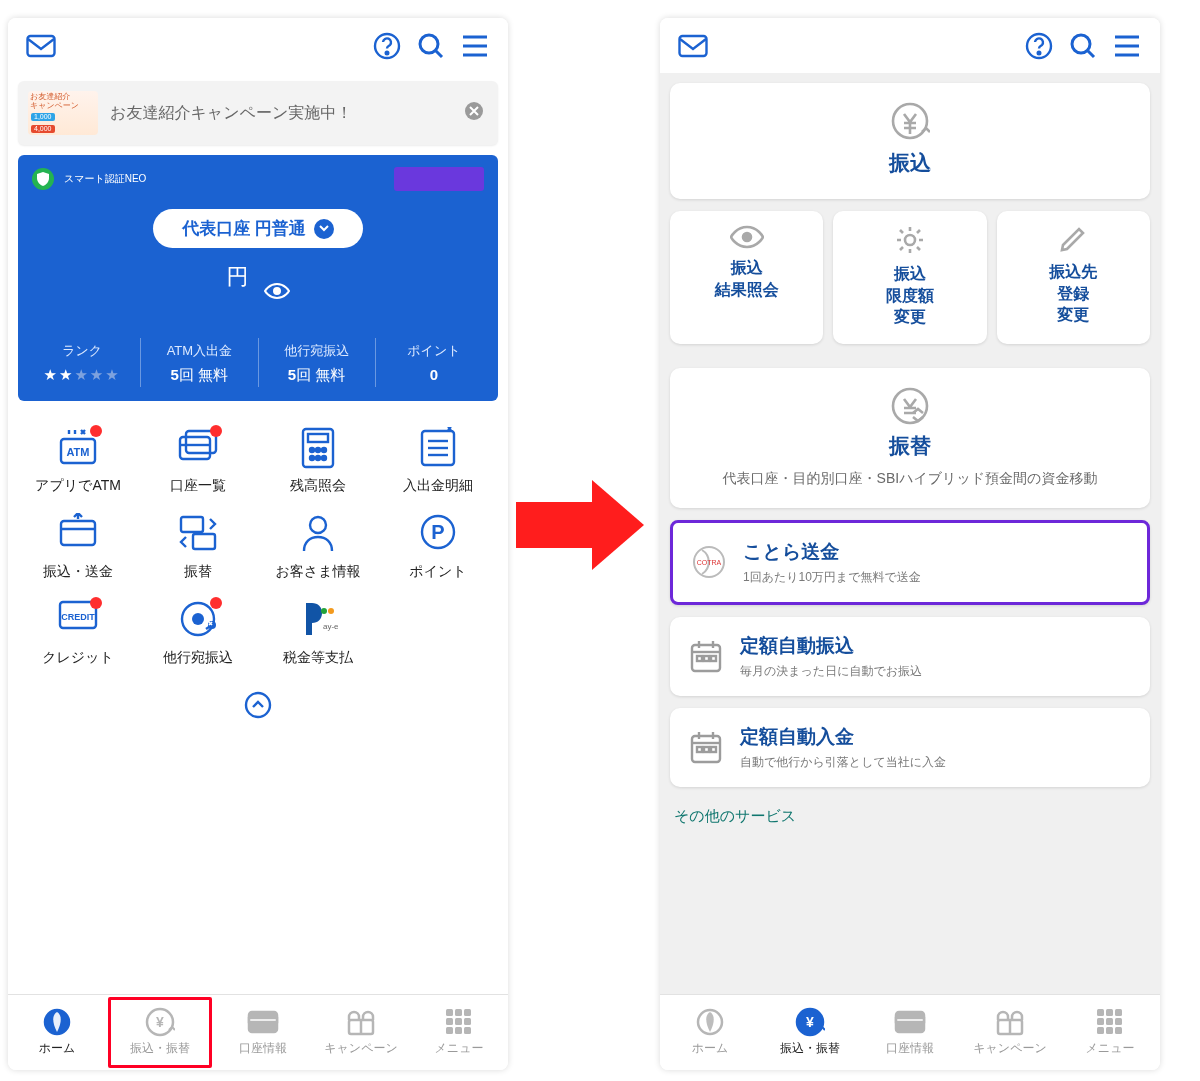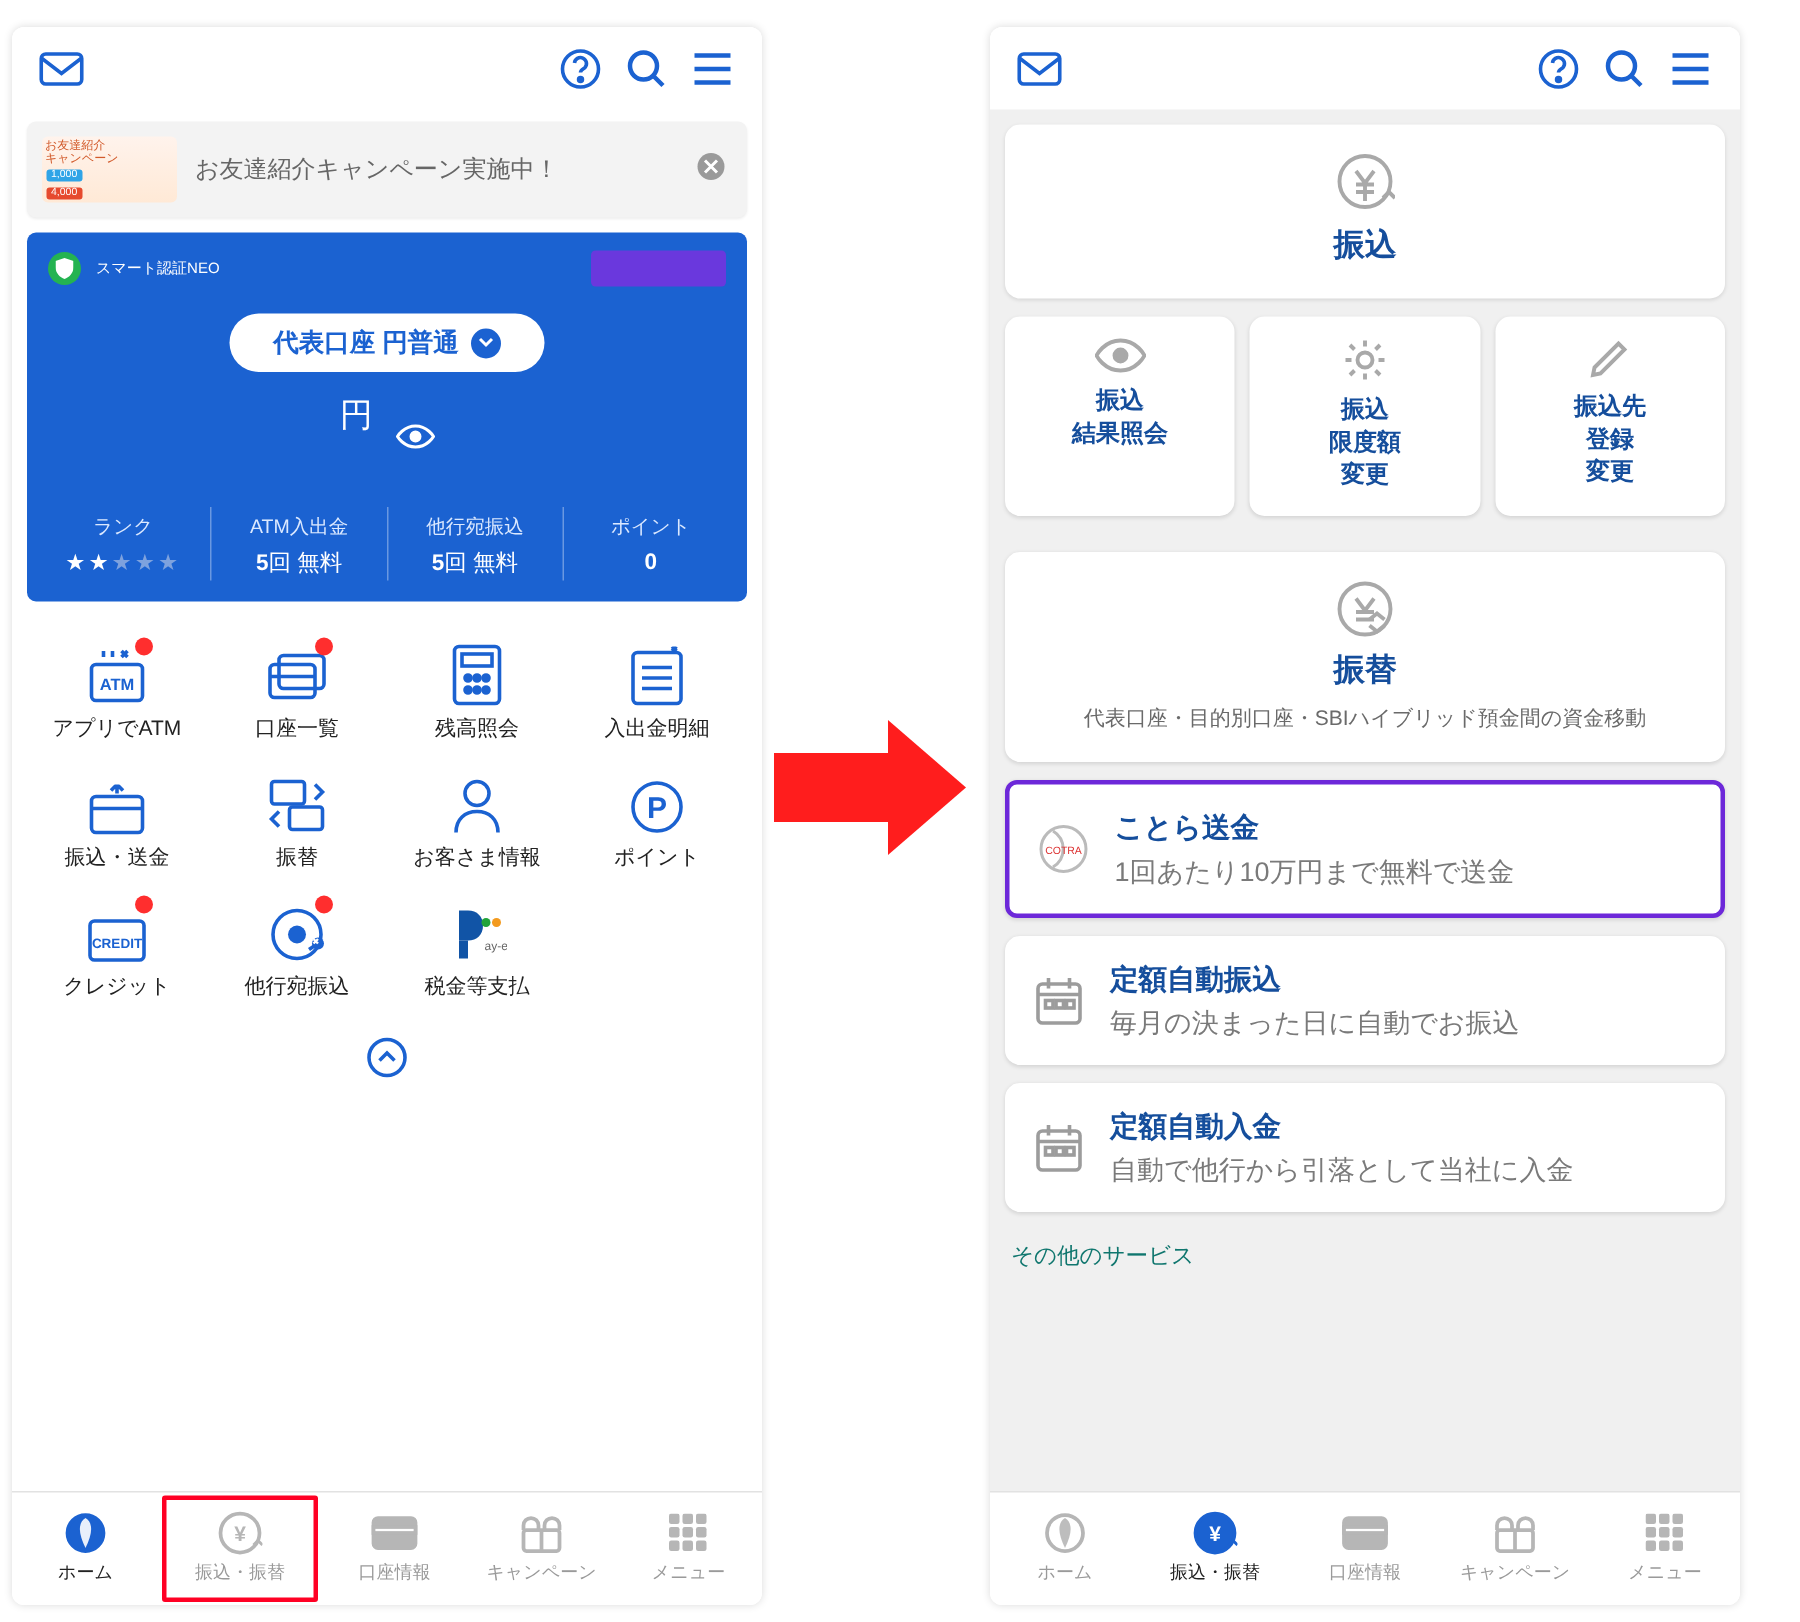--- a/index.html
+++ b/index.html
@@ -45,21 +45,21 @@
     border-radius: 6px;
     padding: 10px 14px 10px 10px;
     display: flex;
     align-items: center;
     gap: 12px;
     box-shadow: 0 1px 2px rgba(0,0,0,.08);
     font-size: 16px;
     color:#666;
   }
   .banner .thumb {
-    width: 90px; height: 44px;
+    width: 70px; height: 44px;
     background: linear-gradient(180deg,#fff3ec,#ffe9d6);
     border-radius: 4px;
     font-size: 8px;
     color:#d25a2b;
     padding:2px;
     line-height:1.1;
     position:relative;
   }
   .banner .thumb .rib1{position:absolute;left:3px;bottom:14px;background:#2fa4e7;color:#fff;font-size:7px;padding:0 3px;border-radius:2px}
   .banner .thumb .rib2{position:absolute;left:3px;bottom:2px;background:#e64a2e;color:#fff;font-size:7px;padding:0 3px;border-radius:2px}
@@ -124,21 +124,21 @@
   .stars{letter-spacing:2px;font-size:17px}
 
   
   .grid {
     display:grid;
     grid-template-columns: repeat(4,1fr);
     gap: 18px 4px;
     padding: 12px 12px 4px;
   }
   .gi { text-align:center; font-size:14px; color:#222; position:relative;}
-  .gi .ico { height:44px; display:flex;align-items:flex-end;justify-content:center;color:#1b62d1;margin-bottom:6px;position:relative;}
+  .gi .ico { height:44px; display:flex;align-items:flex-start;justify-content:center;color:#1b62d1;margin-bottom:6px;position:relative;}
   .gi .dot { position:absolute; top:-2px; right:34px; width:12px;height:12px;background:#ff2e2e;border-radius:50%;}
   .collapse-btn{display:flex;justify-content:center;margin:20px 0 8px;color:#1b62d1;}
 
   
   .bottomnav{
     position:absolute;left:0;right:0;bottom:0;
     height:76px;
     display:flex;
     border-top:1px solid #e2e2e2;
     background:#fff;
@@ -163,21 +163,21 @@
   .rcard.top .lbl{color:#154e9c;font-size:21px;font-weight:700;margin-top:4px}
   .rrow3{display:flex;gap:10px;margin-bottom:12px}
   .rcard.small{flex:1;padding:14px 6px 16px;text-align:center}
   .rcard.small .sico{color:#a9a9a9;display:flex;justify-content:center;margin-bottom:8px}
   .rcard.small .slab{color:#154e9c;font-size:16px;font-weight:700;line-height:1.35;white-space:pre-line;}
   .rcard.tall{padding:18px 12px 20px;text-align:center}
   .rcard.tall .sub{color:#6a6a6a;font-size:14px;margin-top:10px}
   .rcard.item{padding:16px 16px;display:flex;gap:14px;align-items:center;text-align:left}
   .rcard.item .iico{width:40px;height:40px;display:flex;align-items:center;justify-content:center;color:#9c9c9c;flex-shrink:0}
   .rcard.item .ttl{color:#154e9c;font-size:19px;font-weight:700;margin-bottom:4px}
-  .rcard.item .des{color:#7a7a7a;font-size:18px}
+  .rcard.item .des{color:#7a7a7a;font-size:12px}
   .rcard.hl{border:3px solid #6d28d9;border-radius:8px}
   .sectmore{color:#0f766e;font-size:15px;padding:8px 4px 2px}
 
   
   .arrow{
     position:absolute;left:516px;top:480px;width:130px;height:90px;
   }
   .arrow .shaft{position:absolute;left:0;top:22px;width:80px;height:46px;background:#ff1d1d}
   .arrow .head{position:absolute;left:76px;top:0;width:0;height:0;border-left:52px solid #ff1d1d;border-top:45px solid transparent;border-bottom:45px solid transparent}
 </style>

